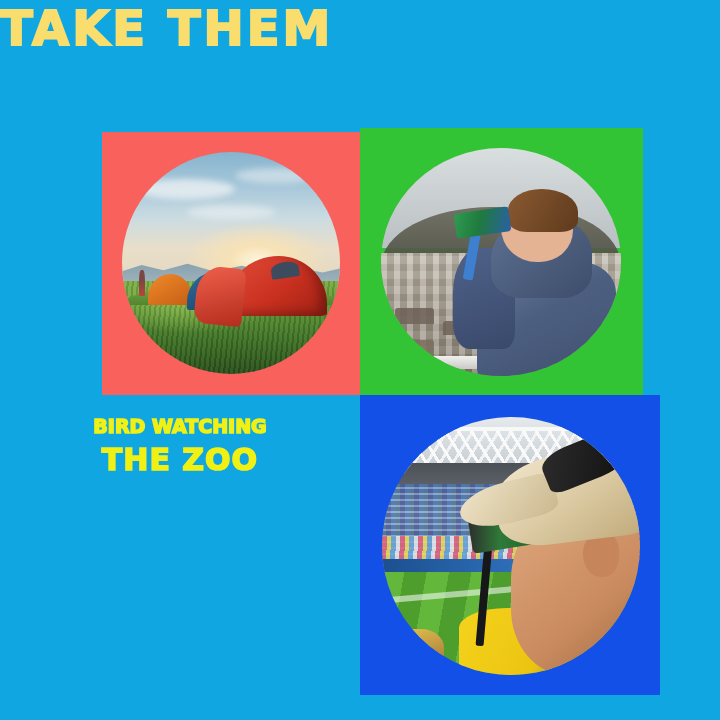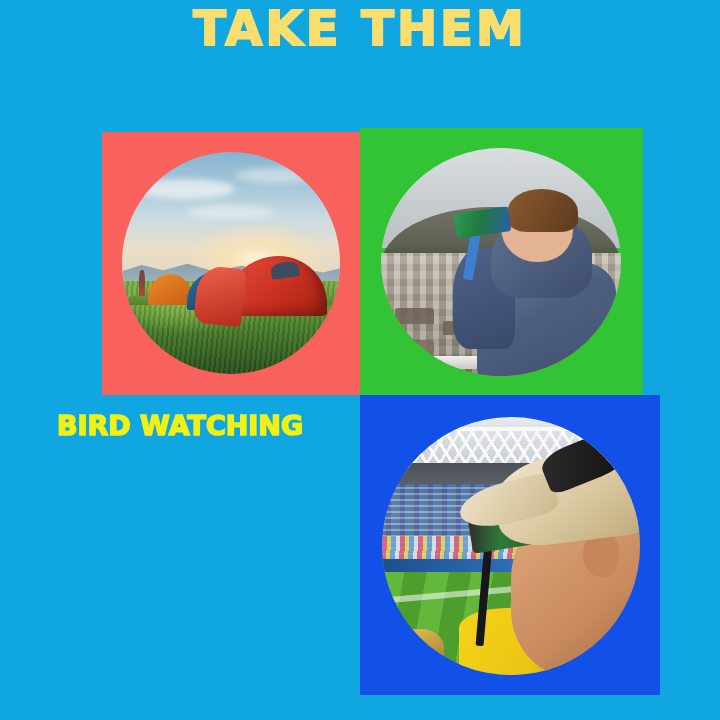--- a/index.html
+++ b/index.html
@@ -9,21 +9,21 @@
     font-family:"DejaVu Sans","Liberation Sans",sans-serif;
   }
   .poster{
     position:relative;width:720px;height:720px;
     background:#0FA6E2;overflow:hidden;
   }
 
   
   .headline{
     position:absolute;top:2px;left:0;width:720px;
-    text-align:center;
+    text-align:left;
     color:#F9DE6E;
     font-weight:900;
     font-size:48px;
     line-height:52px;
     letter-spacing:3px;
     font-family:"DejaVu Sans","Liberation Sans",sans-serif;
     -webkit-text-stroke:2px #F9DE6E;
     text-transform:uppercase;
   }
   .headline .ln{display:block;}
@@ -274,21 +274,21 @@
     text-align:center;
     color:#F0F015;
     font-weight:900;
     font-size:30px;
     line-height:34px;
     letter-spacing:1px;
     -webkit-text-stroke:1.6px #F0F015;
     text-transform:uppercase;
   }
   .list .item{display:block;white-space:nowrap;}
-  .list .item.wide{font-size:27px;letter-spacing:0px;}
+  .list .item.wide{font-size:19px;letter-spacing:0px;}
 </style>
 </head>
 <body>
 
 <div class="poster" style="background: rgb(15, 166, 226);">
 
   <div class="headline" style="color: rgb(249, 222, 110); -webkit-text-stroke: 2px rgb(249, 222, 110);">
     <span class="ln ln1">TAKE THEM</span>
   </div>
 
@@ -349,15 +349,16 @@
       <div class="st-strap"></div>
       <div class="st-binoc"></div>
       <div class="st-cap"></div>
       <div class="st-brim"></div>
       <div class="st-sun"></div>
     </div>
   </div>
 
   <div class="list" style="color: rgb(240, 240, 21); -webkit-text-stroke: 1.6px rgb(240, 240, 21);">
     <span class="item wide">BIRD WATCHING</span>
+    <span class="item">THE ZOO</span>
   </div>
 
 </div>
 
 </body></html>

